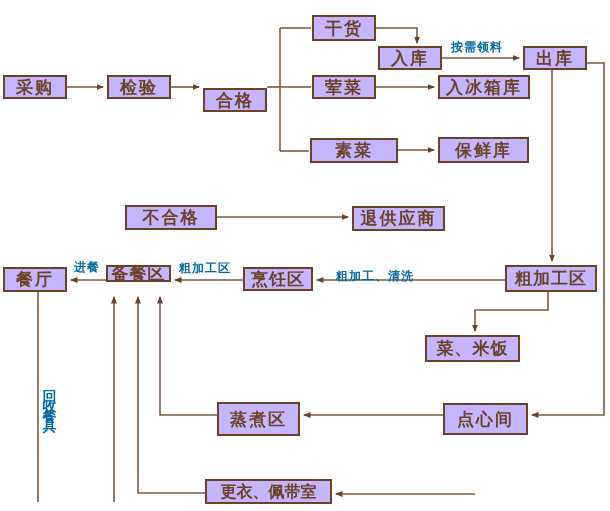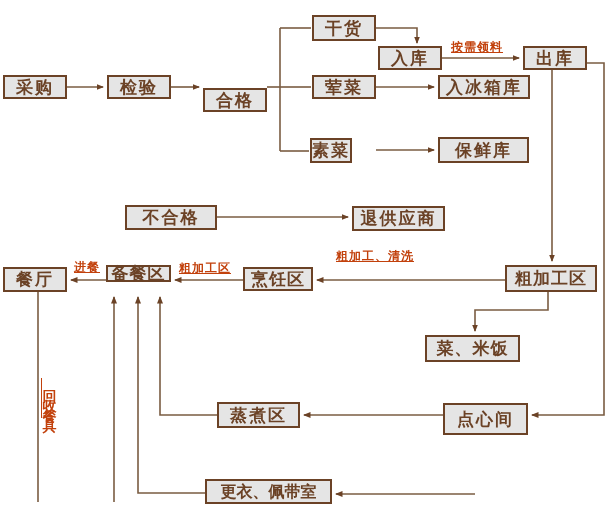--- a/index.html
+++ b/index.html
@@ -7,40 +7,39 @@
     position:relative;
     width:610px;height:511px;
     background:#ffffff;
     font-family:"DejaVu Sans", sans-serif;
     overflow:hidden;
   }
   .node{
     position:absolute;
     box-sizing:border-box;
     border:2px solid #6b4226;
-    background:#e5e5e5;
+    background:#c4b5fd;
     color:#6b4226;
     font-weight:bold;
     font-size:17px;
     letter-spacing:2px;
     display:flex;
     align-items:center;
     justify-content:center;
     white-space:nowrap;
     line-height:1;
   }
   .edge-label{
     position:absolute;
-    color:#c2410c;
+    color:#0369a1;
     font-weight:bold;
     font-size:12px;
     letter-spacing:1px;
     white-space:nowrap;
     line-height:1;
-    text-decoration:underline;
   }
   .edge-label.vertical{
     writing-mode:vertical-rl;
     text-orientation:upright;
     letter-spacing:10px;
     font-size:14px;
   }
   svg#wires{position:absolute;left:0;top:0;}
   polyline{fill:none;stroke:#7a5c42;stroke-width:1.6;}
 </style>
@@ -82,32 +81,32 @@
   </svg>
 
   <div class="node" style="left:107px;top:75px;width:64px;height:24px">检验</div>
   <div class="node" style="left:3px;top:75px;width:64px;height:24px">采购</div>
   <div class="node" style="left:203px;top:88px;width:64px;height:24px">合格</div>
   <div class="node" style="left:312px;top:15px;width:64px;height:26px">干货</div>
   <div class="node" style="left:378px;top:46px;width:64px;height:24px">入库</div>
   <div class="node" style="left:523px;top:46px;width:64px;height:24px">出库</div>
   <div class="node" style="left:312px;top:75px;width:64px;height:24px">荤菜</div>
   <div class="node" style="left:438px;top:75px;width:92px;height:24px">入冰箱库</div>
-  <div class="node" style="left:310px;top:138px;width:42px;height:25px">素菜</div>
+  <div class="node" style="left:310px;top:138px;width:88px;height:25px">素菜</div>
   <div class="node" style="left:438px;top:137px;width:91px;height:26px">保鲜库</div>
   <div class="node" style="left:125px;top:205px;width:92px;height:25px">不合格</div>
   <div class="node" style="left:352px;top:206px;width:93px;height:25px">退供应商</div>
   <div class="node" style="left:3px;top:267px;width:64px;height:25px">餐厅</div>
   <div class="node" style="left:106px;top:265px;width:65px;height:17px;letter-spacing:1px">备餐区</div>
   <div class="node" style="left:243px;top:267px;width:70px;height:24px;letter-spacing:1px">烹饪区</div>
   <div class="node" style="left:505px;top:265px;width:92px;height:27px;letter-spacing:1px">粗加工区</div>
   <div class="node" style="left:425px;top:335px;width:95px;height:27px;letter-spacing:1px">菜、米饭</div>
-  <div class="node" style="left:217px;top:402px;width:83px;height:26px">蒸煮区</div>
+  <div class="node" style="left:217px;top:402px;width:83px;height:34px">蒸煮区</div>
   <div class="node" style="left:443px;top:403px;width:85px;height:32px">点心间</div>
   <div class="node" style="left:205px;top:479px;width:127px;height:25px;letter-spacing:0;font-size:16px">更衣、佩带室</div>
 
   <span class="edge-label" style="left:451px;top:41px">按需领料</span>
   <span class="edge-label" style="left:74px;top:261px">进餐</span>
   <span class="edge-label" style="left:179px;top:262px">粗加工区</span>
-  <span class="edge-label" style="left:336px;top:250px">粗加工、清洗</span>
+  <span class="edge-label" style="left:336px;top:270px">粗加工、清洗</span>
   <span class="edge-label vertical" style="left:43px;top:378px">回收餐具</span>
 
 </div>
 
 </body></html>

